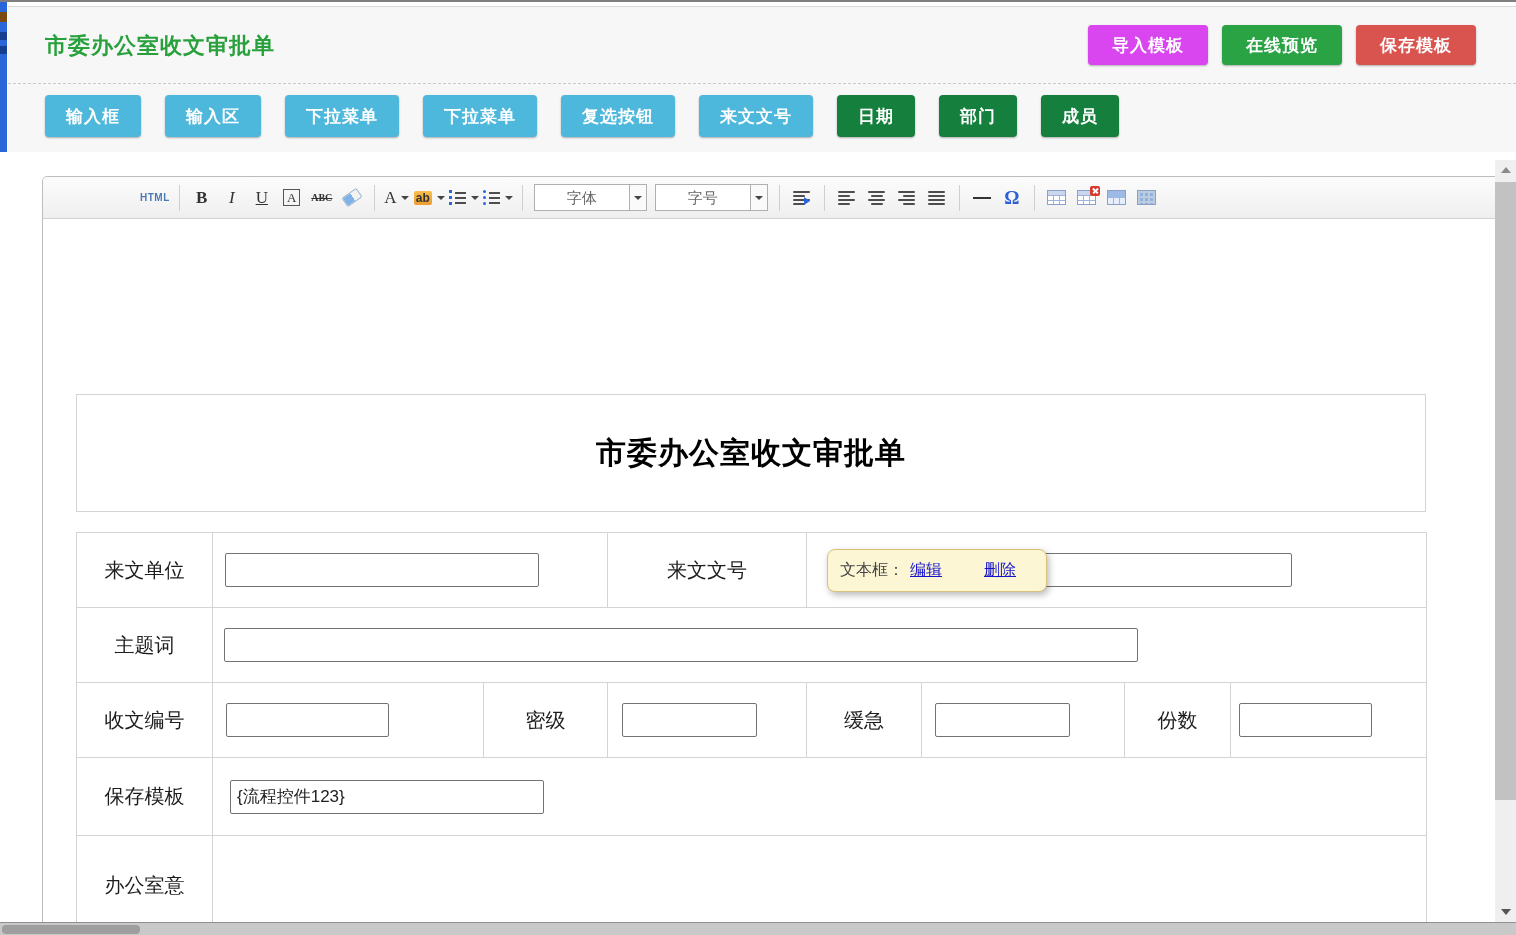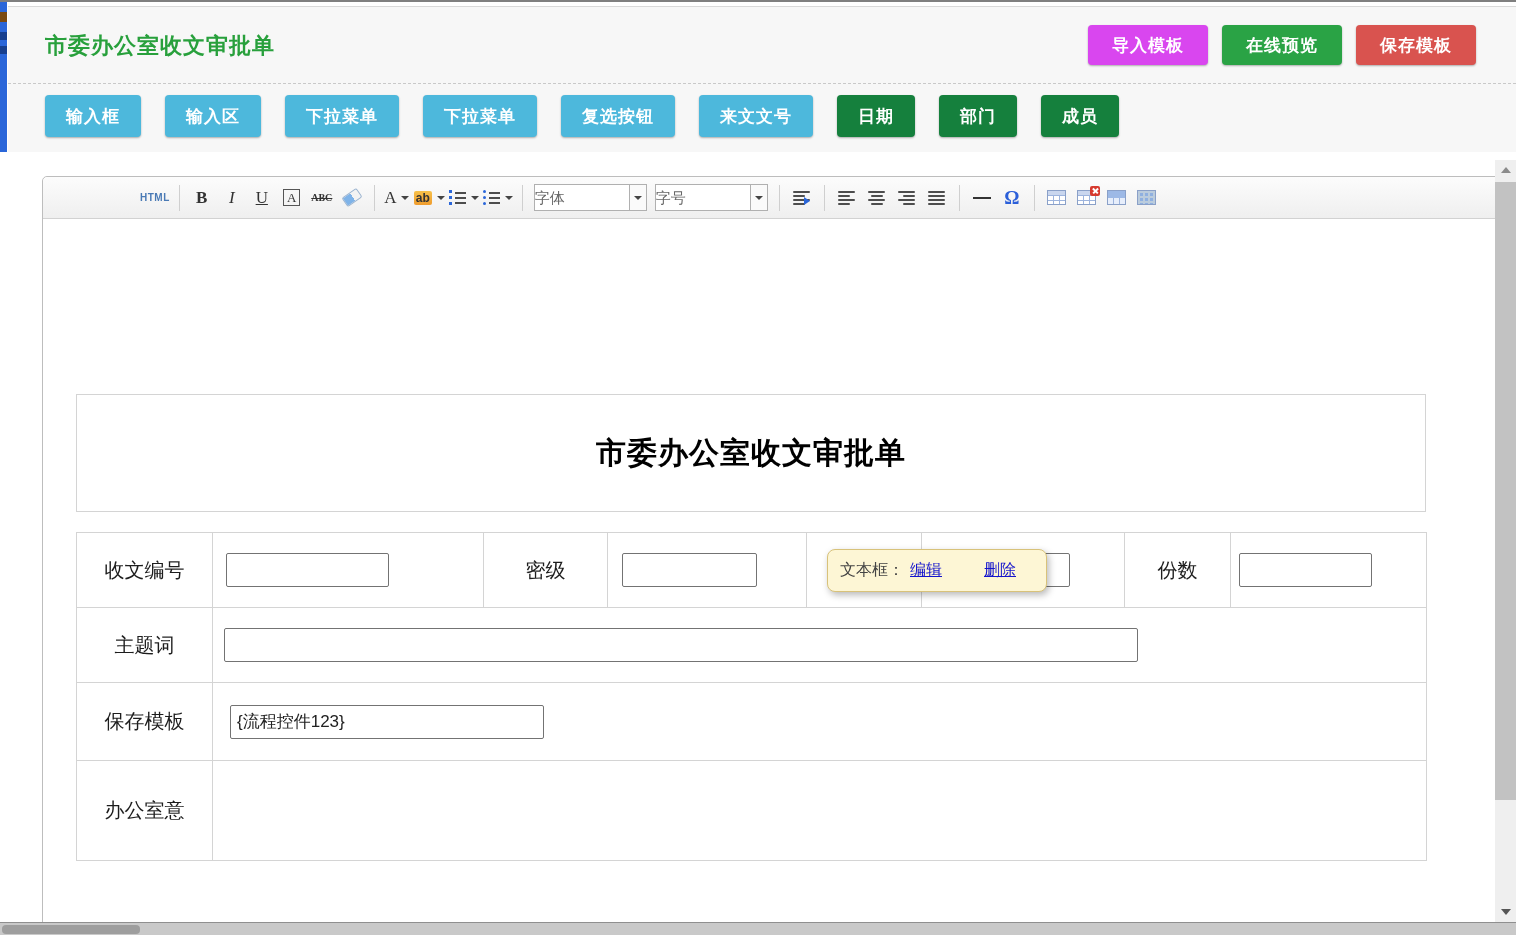--- a/index.html
+++ b/index.html
@@ -55,21 +55,21 @@
            border-top:4px solid #444; margin-left:5px; }
   .hl-g { font-size:12px; font-weight:bold; background:linear-gradient(#f6c14b,#ef9c2d);
           padding:0 2px; border-radius:2px; color:#333; }
   .mini-list { display:flex; align-items:center; gap:3px; }
   .mini-list .col { display:flex; flex-direction:column; gap:3px; }
   .mini-list .dot { width:3px; height:3px; background:#2a66d9; border-radius:50%; }
   .mini-list .sq  { width:3px; height:3px; background:#2a66d9; }
   .mini-list .ln  { width:11px; height:2px; background:#4d4d4d; }
   .select { width:113px; height:27px; background:#fff; border:1px solid #b0b0b0;
             display:flex; align-items:stretch; margin:0 4px; cursor:pointer; }
-  .select .txt { flex:1; text-align:left; line-height:25px; font-size:15px; color:#666; }
+  .select .txt { flex:1; text-align:center; line-height:25px; font-size:15px; color:#666; }
   .select .dd { width:17px; border-left:1px solid #b0b0b0; display:flex; align-items:center;
                 justify-content:center; background:#fafafa; }
   .bars { display:flex; flex-direction:column; gap:2px; width:17px; }
   .bars i { display:block; height:2px; background:#4d4d4d; border-radius:1px; }
   .bars.left i:nth-child(even){ width:70%; }
   .bars.center i:nth-child(even){ width:70%; align-self:center; }
   .bars.right i:nth-child(even){ width:70%; align-self:flex-end; }
   .indent-arrow { position:absolute; right:0; top:6px; width:0; height:0;
                   border-top:4px solid transparent; border-bottom:4px solid transparent;
                   border-left:6px solid #2a66d9; }
@@ -321,34 +321,40 @@
         <col style="width:136px">
           <col style="width:271px">
           <col style="width:124px">
           <col style="width:199px">
         <col style="width:115px">
           <col style="width:203px">
           <col style="width:106px">
           <col style="width:196px">
       </colgroup>
       <tbody>
+          <tr style="height:75px">
+        <td class="lbl">来文单位</td>
+        <td colspan="2"><input class="inp" style="width: 314px; margin-left: 12px;"></td>
+        <td class="lbl">来文文号</td>
+        <td colspan="4"><input class="inp" style="width: 463px; margin-left: 22px;"></td>
+      </tr>
+      <tr style="height:75px">
+        <td class="lbl">主题词</td>
+        <td colspan="7"><input class="inp" style="width: 914px; margin-left: 11px;"></td>
+      </tr>
       <tr style="height:75px">
         <td class="lbl">收文编号</td>
         <td><input class="inp" style="width: 163px; margin-left: 13px;"></td>
         <td class="lbl">密级</td>
         <td><input class="inp" style="width: 135px; margin-left: 14px;"></td>
         <td class="lbl">缓急</td>
         <td><input class="inp" style="width: 135px; margin-left: 13px;"></td>
         <td class="lbl">份数</td>
         <td><input class="inp" style="width: 133px; margin-left: 8px;"></td>
       </tr>
-      <tr style="height:75px">
-        <td class="lbl">主题词</td>
-        <td colspan="7"><input class="inp" style="width: 914px; margin-left: 11px;"></td>
-      </tr>
       <tr style="height:78px">
         <td class="lbl">保存模板</td>
         <td colspan="7"><input class="inp" style="width: 314px; margin-left: 17px;" value="{流程控件123}"></td>
       </tr>
       <tr style="height:100px">
         <td class="lbl">办公室意</td>
         <td colspan="7"></td>
       </tr>
     </tbody>
       </table>

